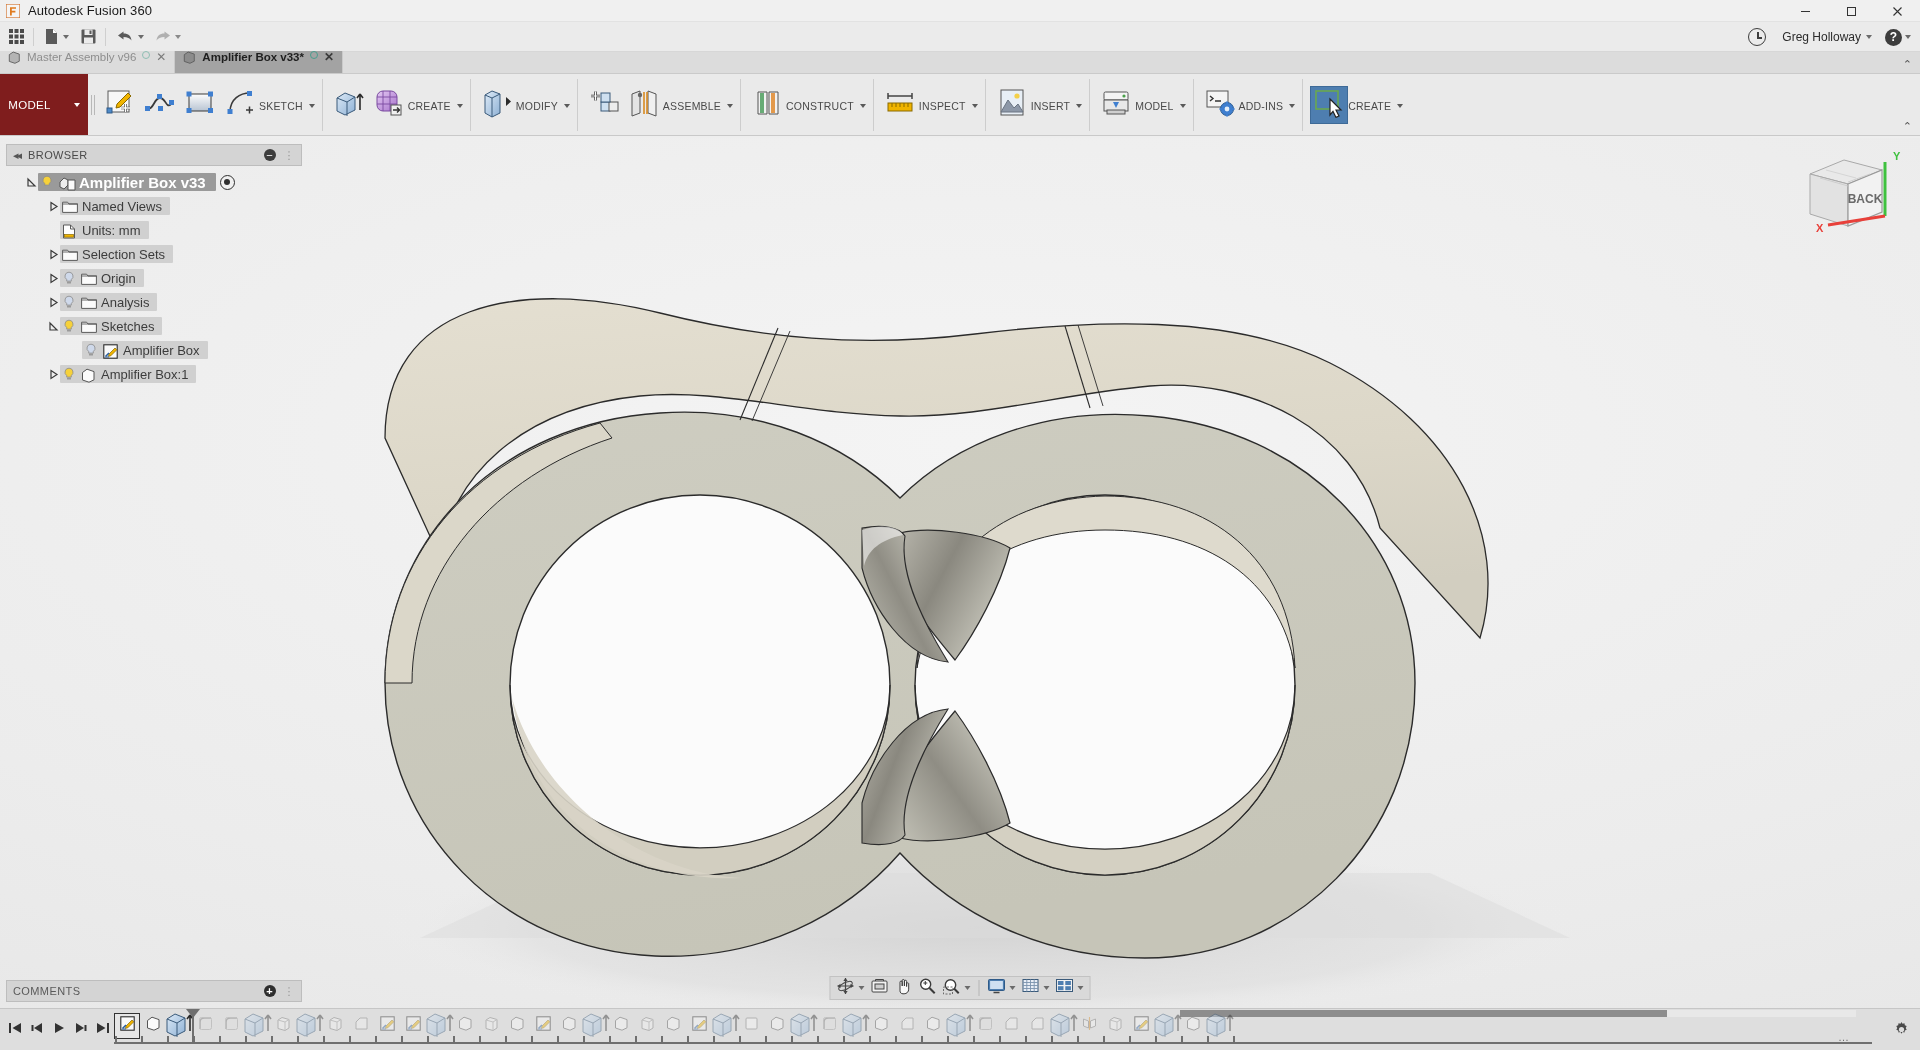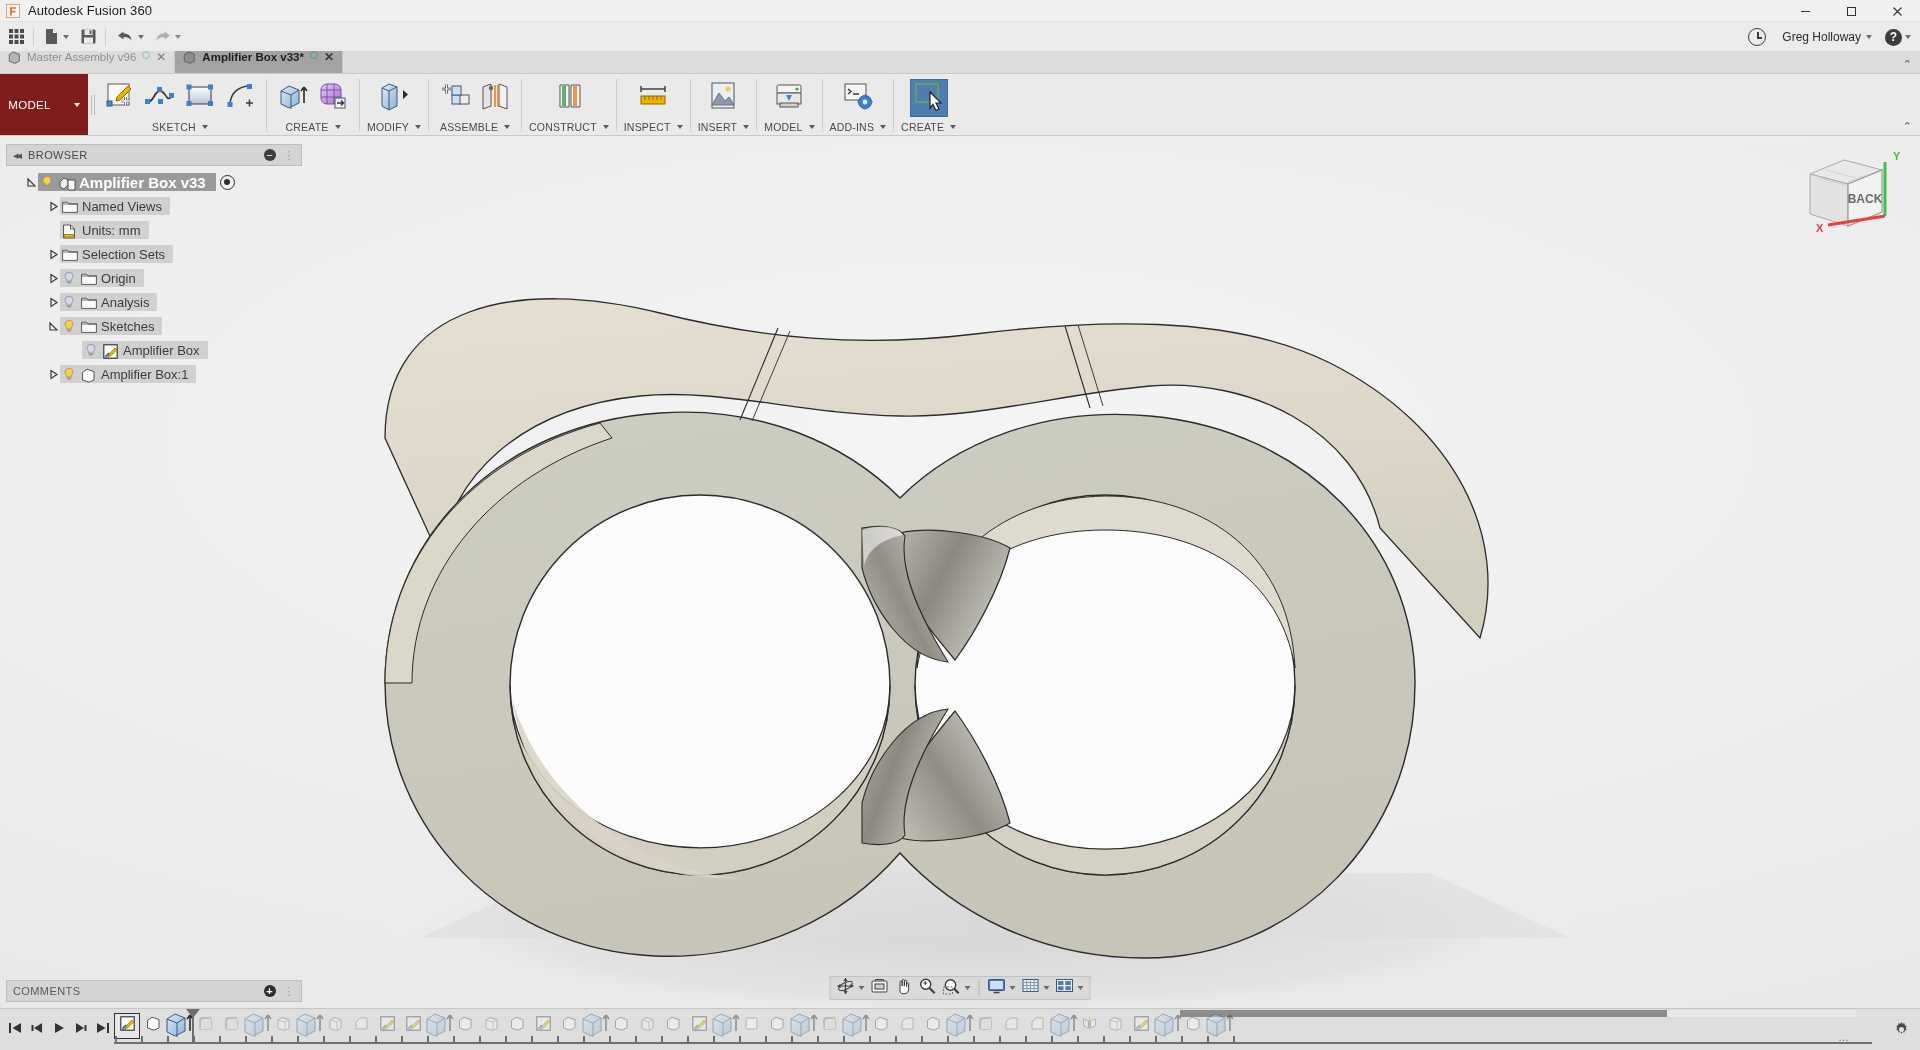--- a/index.html
+++ b/index.html
@@ -57,21 +57,21 @@
   #tabs-collapse{position:absolute;right:8px;bottom:2px;color:#555;font-size:11px}
 
   
   #ribbon{height:62px;background:#eaeaea;display:flex;align-items:stretch;
           border-bottom:1px solid #c9c9c9;position:relative}
   #wsbtn{width:88px;background:#7f1d1d;color:#fff;display:flex;align-items:center;
          justify-content:center;gap:20px;font-size:11.5px;letter-spacing:.3px}
   #wsbtn .caret{border-top-color:#fff}
   .grip{width:9px;display:flex;align-items:center;justify-content:center;background:#eaeaea}
   .grip i{display:block;width:1px;height:20px;background:#b8b8b8;margin:0 1px}
-  .rgroup{display:flex;flex-direction:column;align-items:center;justify-content:flex-end;
+  .rgroup{display:flex;flex-direction:row;align-items:center;justify-content:flex-start;
           padding:3px 4px 0 4px;position:relative}
   .rgroup .icons{display:flex;align-items:flex-start;gap:2px;height:40px}
   .rgroup .gl{font-size:10.5px;color:#4a4a4a;display:flex;align-items:center;gap:3px;
               letter-spacing:.2px;white-space:nowrap;height:16px}
   .rgroup .gl .caret{border-top-color:#5a5a5a}
   .rbtn{width:38px;height:38px;display:flex;align-items:center;justify-content:center;cursor:default}
   .rbtn.sel{background:#4e7eb0;border:1px solid #3e6a97}
   .rsep{width:1px;background:#cdcdcd;margin:5px 3px 4px 3px}
   #ribbon-collapse{position:absolute;right:8px;bottom:2px;color:#555;font-size:11px}
 

